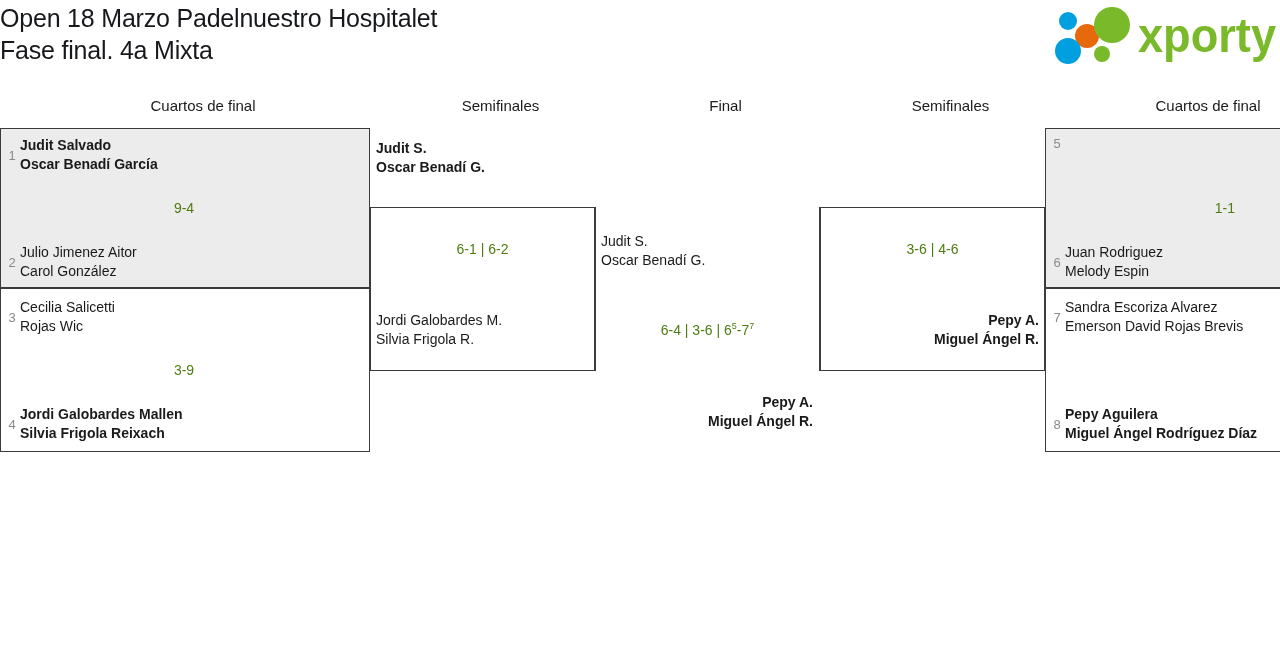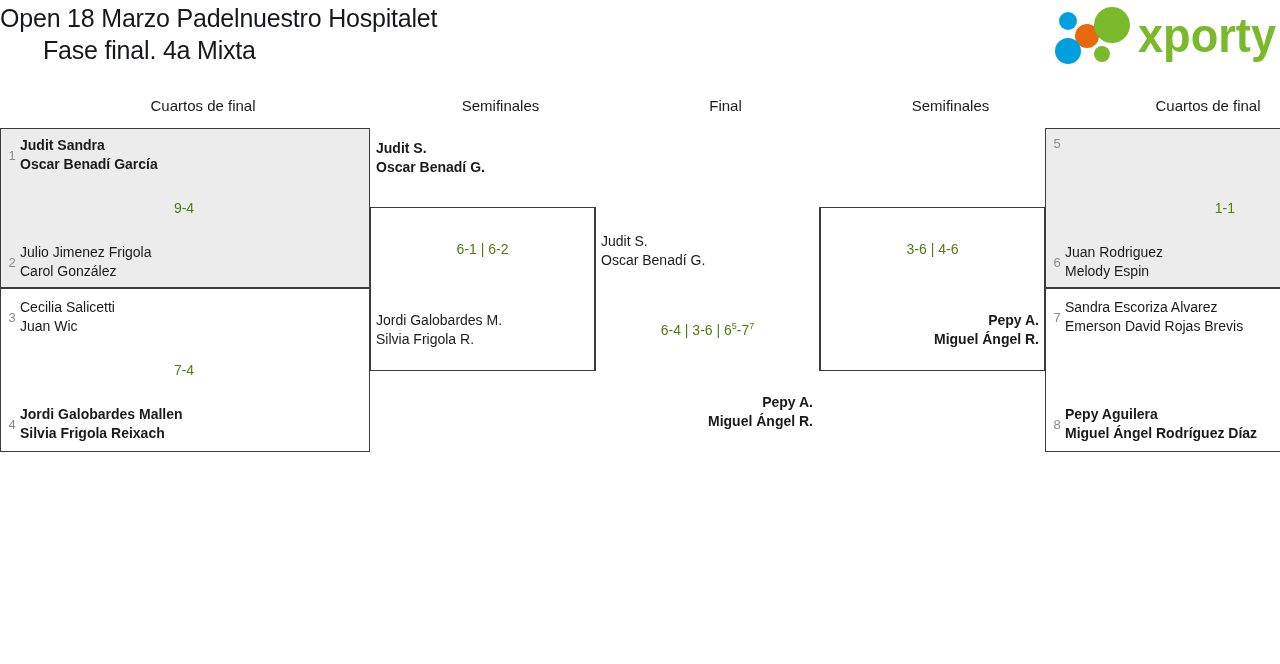--- a/index.html
+++ b/index.html
@@ -13,21 +13,21 @@
   #root { position: relative; width: 1280px; height: 664px; }
 
   
   .title {
     position: absolute; left: 0; top: 2px;
     font-size: 25px; line-height: 32px;
     font-weight: 400; color: #16181c;
     letter-spacing: -0.2px;
     white-space: nowrap;
   }
-  .title-line2 { position: absolute; left: 0; top: 34px; padding-left: 43px; }
+  .title-line2 { position: absolute; left: 0; top: 34px; }
 
   .logo { position: absolute; left: 1046px; top: 4px; width: 232px; height: 62px; }
   .logo svg { display: block; }
 
   
   .round-head {
     position: absolute; top: 96px;
     font-size: 15px; line-height: 20px;
     color: #1a1a1a; text-align: center;
     white-space: nowrap;
@@ -112,35 +112,35 @@
   <div class="round-head" style="left:0px;width:370px;">Cuartos de final</div>
   <div class="round-head" style="left:370px;width:225px;">Semifinales</div>
   <div class="round-head" style="left:595px;width:225px;">Final</div>
   <div class="round-head" style="left:820px;width:225px;">Semifinales</div>
   <div class="round-head" style="left:1045px;width:290px;">Cuartos de final</div>
 
   <div class="box filled" style="left:0px;top:128px;width:370px;height:160px;"></div>
 
   <div class="team winner" style="left:4px;top:136px;width:360px;">
     <span class="seed">1</span>
-    <span class="names"><span>Judit Sandra</span><br><span>Oscar Benadí García</span></span>
+    <span class="names"><span>Judit Salvado</span><br><span>Oscar Benadí García</span></span>
   </div>
   <div class="score" style="left:4px;top:199px;width:360px;text-align:center;">9-4</div>
   <div class="team" style="left:4px;top:243px;width:360px;">
     <span class="seed">2</span>
-    <span class="names"><span>Julio Jimenez Frigola</span><br><span>Carol González</span></span>
+    <span class="names"><span>Julio Jimenez Aitor</span><br><span>Carol González</span></span>
   </div>
 
   <div class="box" style="left:0px;top:288px;width:370px;height:164px;"></div>
 
   <div class="team" style="left:4px;top:298px;width:360px;">
     <span class="seed">3</span>
-    <span class="names"><span>Cecilia Salicetti</span><br><span>Juan Wic</span></span>
+    <span class="names"><span>Cecilia Salicetti</span><br><span>Rojas Wic</span></span>
   </div>
-  <div class="score" style="left:4px;top:361px;width:360px;text-align:center;">7-4</div>
+  <div class="score" style="left:4px;top:361px;width:360px;text-align:center;">3-9</div>
   <div class="team winner" style="left:4px;top:405px;width:360px;">
     <span class="seed">4</span>
     <span class="names"><span>Jordi Galobardes Mallen</span><br><span>Silvia Frigola Reixach</span></span>
   </div>
 
   <div class="box" style="left:370px;top:207px;width:225px;height:164px;"></div>
 
   <div class="team winner" style="left:376px;top:139px;width:215px;">
     <span class="names"><span>Judit S.</span><br><span>Oscar Benadí G.</span></span>
   </div>

